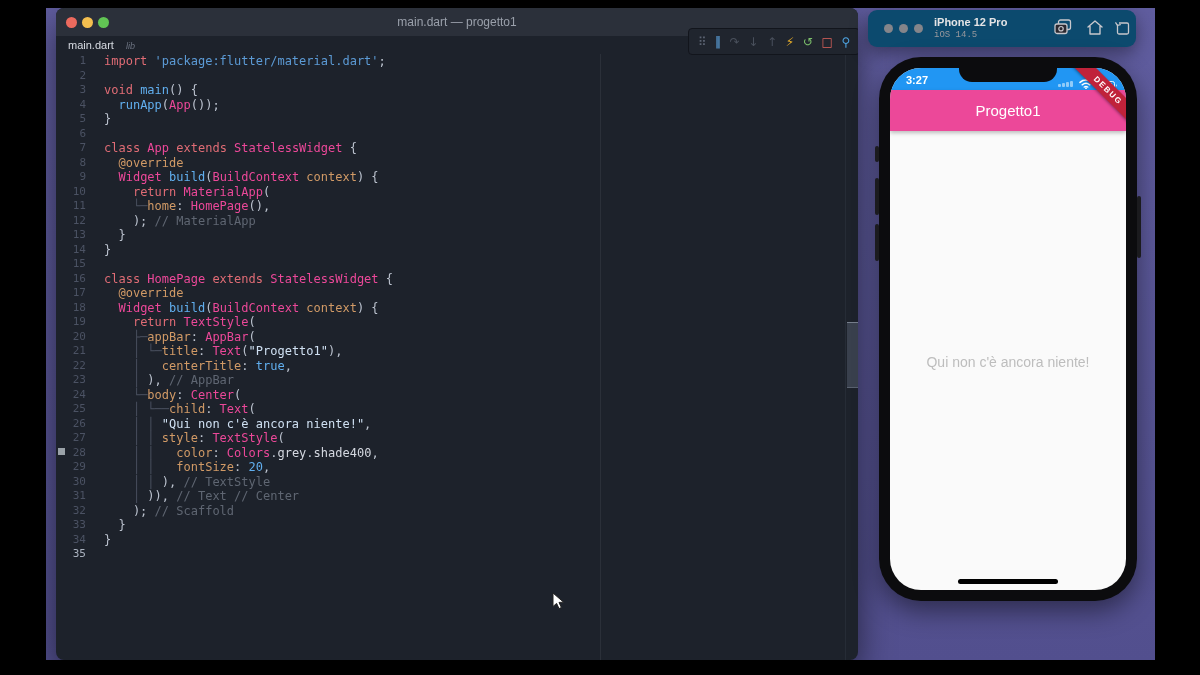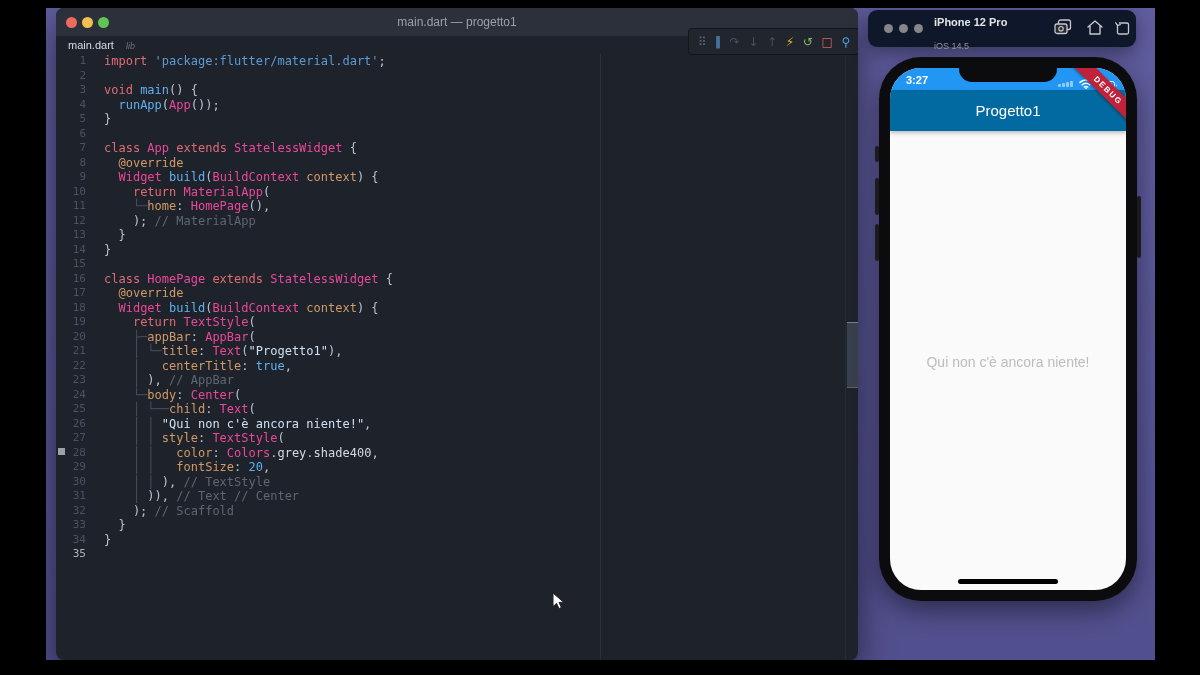--- a/index.html
+++ b/index.html
@@ -34,35 +34,35 @@
   .kw{color:#e06c75}.ty{color:#ec4899}.fn{color:#61afef}.an{color:#d19a66}
   .pr{color:#d19a66}.st{color:#cfe0f2}.sti{color:#5c9bd6}.cn{color:#61afef}
   .id{color:#d4d8e0}.cm{color:#5f6672}.gd{color:#4a5160}.pl{color:#bcc3cf}
 
   #ruler{left:544px;top:46px;width:1px;height:606px;background:#2b3039;}
   #scrollbar{left:789px;top:46px;width:13px;height:606px;border-left:1px solid #262c36;}
   #scroll-thumb{left:1px;top:268px;width:11px;height:64px;background:#39404d;border-top:1px solid #767e8c;border-bottom:1px solid #5a6270;}
   #gutter-swatch{left:2px;top:440px;width:7px;height:7px;background:#9aa2a8;}
 
   
-  #simbar{left:868px;top:10px;width:268px;height:37px;background:#0f172a;border-radius:9px;
+  #simbar{left:868px;top:10px;width:268px;height:37px;background:#0c4a6e;border-radius:9px;
     box-shadow:0 6px 18px rgba(0,0,0,.4);}
   .simdot{width:9px;height:9px;border-radius:50%;background:#85858a;top:14px;}
   #sim-title{left:66px;top:6px;color:#e4e4e6;font-size:11px;font-weight:bold;}
-  #sim-sub{left:66px;top:31px;color:#97979c;font-size:9px;}
+  #sim-sub{left:66px;top:20px;color:#97979c;font-size:9px;font-family:Liberation Mono, monospace;}
   .sim-ic{top:9px;color:#c7c7cc;}
 
   #phone{left:879px;top:57px;width:258px;height:544px;background:#0c0c0e;border-radius:42px;
     box-shadow:0 10px 26px rgba(0,0,0,.45);}
   .sidebtn{background:#1b1b1e;border-radius:2px;}
   #screen{left:890px;top:68px;width:236px;height:522px;background:#fafafa;border-radius:31px;overflow:hidden;}
   #statusbar{left:0;top:0;width:236px;height:22px;background:#2196f3;}
   #sb-time{left:16px;top:6px;color:#fff;font-size:11px;font-weight:bold;}
   #notch{left:69px;top:0;width:98px;height:14px;background:#0c0c0e;border-radius:0 0 13px 13px;}
-  #appbar{left:0;top:22px;width:236px;height:41px;background:#0369a1;box-shadow:0 2px 4px rgba(0,0,0,.25);}
+  #appbar{left:0;top:22px;width:236px;height:41px;background:#ec4899;box-shadow:0 2px 4px rgba(0,0,0,.25);}
   #appbar-title{width:236px;top:12px;text-align:center;color:#fff;font-size:15px;}
   #body-text{width:236px;top:286px;text-align:center;color:#bdbdbd;font-size:14px;}
   #debug-banner{left:172px;top:15px;width:92px;height:15px;background:#c0223a;transform:rotate(45deg);
     text-align:center;color:#fff;font-size:8px;font-weight:bold;letter-spacing:1.5px;line-height:15px;
     box-shadow:0 1px 3px rgba(0,0,0,.4);}
   #home-indicator{left:68px;top:511px;width:100px;height:4.5px;background:#000;border-radius:3px;}
   .cellbar{width:2.5px;background:#fff;border-radius:1px;bottom:0;}
 </style>
 </head>
 <body>

